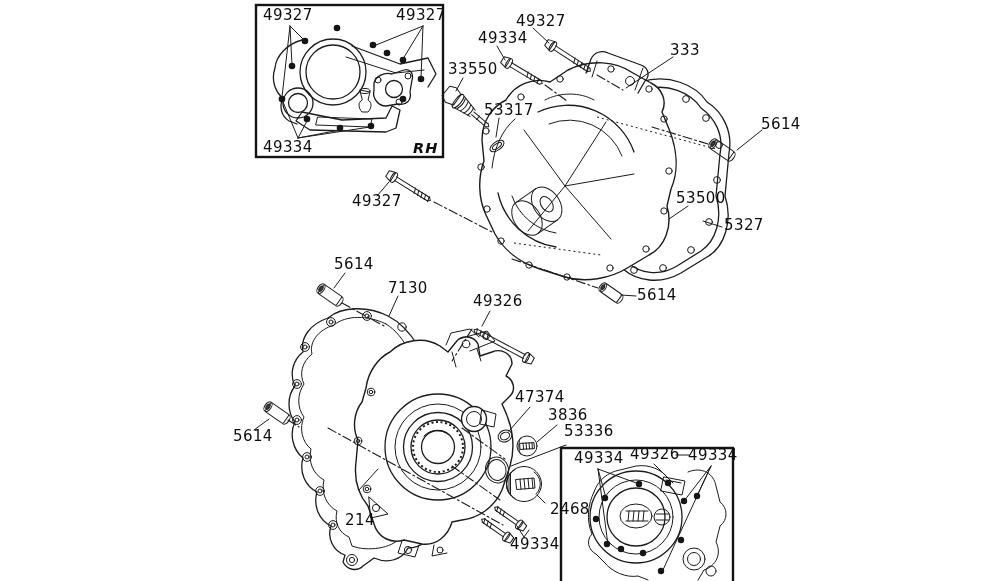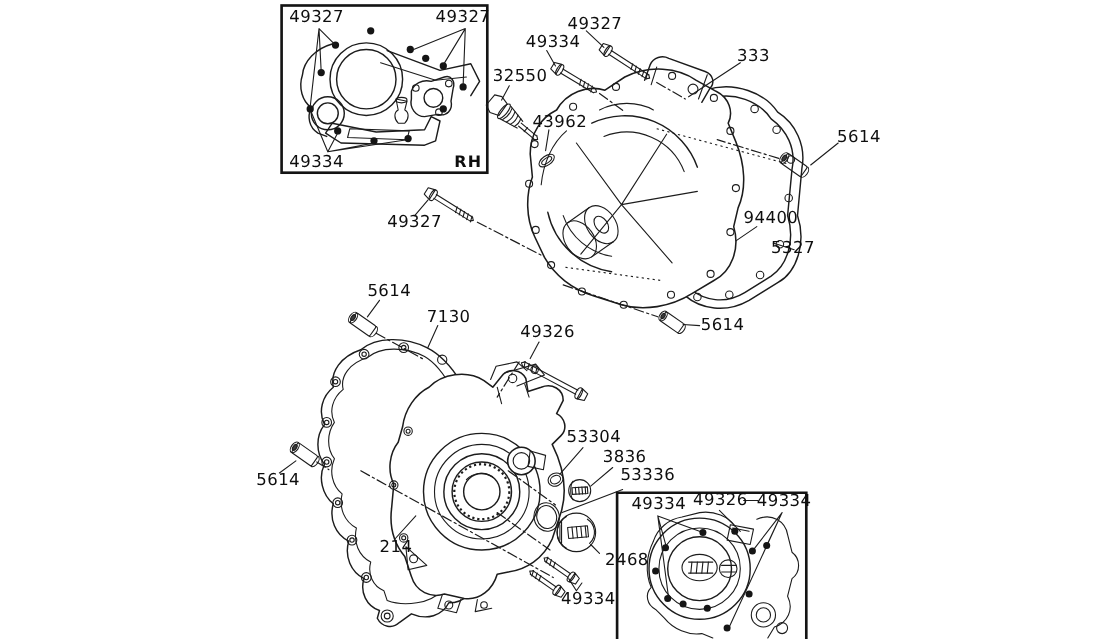--- a/index.html
+++ b/index.html
@@ -1,20 +1,20 @@
 <!DOCTYPE html>
 <html><head>
 <meta charset="utf-8">
 <style>
   html,body{margin:0;padding:0;background:#fff;}
   .stage{position:relative;width:1000px;height:581px;background:#ffffff;overflow:hidden;
          font-family:"DejaVu Sans","Liberation Sans",sans-serif;}
   .stage svg{position:absolute;left:0;top:0;}
   .lbl{position:absolute;font-size:15px;color:#0e0e0e;white-space:nowrap;letter-spacing:.4px;line-height:1.1;}
-  .lbl.bold{font-weight:bold;font-size:14.5px;letter-spacing:1px;}
+  .lbl.bold{font-weight:bold;font-size:14.5px;letter-spacing:1px;font-style:italic;}
   
   .s {stroke:#1c1c1c;fill:none;stroke-width:1.3;stroke-linecap:round;stroke-linejoin:round;}
   .s1{stroke:#1c1c1c;fill:none;stroke-width:1;stroke-linecap:round;stroke-linejoin:round;}
   .s2{stroke:#141414;fill:none;stroke-width:2.4;stroke-linejoin:miter;}
   .dd{stroke:#1c1c1c;fill:none;stroke-width:1.1;stroke-dasharray:9 3 2 3;stroke-linecap:round;}
   .dt{stroke:#1c1c1c;fill:none;stroke-width:1;stroke-dasharray:2 3;}
   .th{stroke:#1c1c1c;fill:none;stroke-width:2;stroke-dasharray:2 2.6;}
   .dot{fill:#151515;stroke:none;}
   .wf{fill:#ffffff;stroke:#1c1c1c;stroke-width:1.4;stroke-linejoin:round;}
   .df{fill:#3a3a3a;stroke:#1c1c1c;stroke-width:1;}
@@ -390,36 +390,36 @@
   </g>
 </svg>
 
   <div class="lbl" style="left:263px;top:7px">49327</div>
   <div class="lbl" style="left:396px;top:7px">49327</div>
   <div class="lbl" style="left:263px;top:139px">49334</div>
   <div class="lbl bold" style="left:413px;top:141px">RH</div>
 
   <div class="lbl" style="left:516px;top:13px">49327</div>
   <div class="lbl" style="left:478px;top:30px">49334</div>
-  <div class="lbl" style="left:448px;top:61px">32550</div>
-  <div class="lbl" style="left:484px;top:102px">43962</div>
+  <div class="lbl" style="left:448px;top:61px">33550</div>
+  <div class="lbl" style="left:484px;top:102px">53317</div>
   <div class="lbl" style="left:670px;top:42px">333</div>
   <div class="lbl" style="left:761px;top:116px">5614</div>
-  <div class="lbl" style="left:676px;top:190px">94400</div>
-  <div class="lbl" style="left:701px;top:217px">5327</div>
+  <div class="lbl" style="left:676px;top:190px">53500</div>
+  <div class="lbl" style="left:724px;top:217px">5327</div>
   <div class="lbl" style="left:352px;top:193px">49327</div>
   <div class="lbl" style="left:334px;top:256px">5614</div>
   <div class="lbl" style="left:388px;top:280px">7130</div>
   <div class="lbl" style="left:473px;top:293px">49326</div>
   <div class="lbl" style="left:637px;top:287px">5614</div>
   <div class="lbl" style="left:233px;top:428px">5614</div>
-  <div class="lbl" style="left:515px;top:389px">53304</div>
+  <div class="lbl" style="left:515px;top:389px">47374</div>
   <div class="lbl" style="left:548px;top:407px">3836</div>
   <div class="lbl" style="left:564px;top:423px">53336</div>
-  <div class="lbl" style="left:345px;top:489px">214</div>
+  <div class="lbl" style="left:345px;top:512px">214</div>
   <div class="lbl" style="left:550px;top:501px">2468</div>
   <div class="lbl" style="left:510px;top:536px">49334</div>
 
   <div class="lbl" style="left:574px;top:450px">49334</div>
   <div class="lbl" style="left:630px;top:446px">49326</div>
   <div class="lbl" style="left:688px;top:447px">49334</div>
 
 </div>
 
 </body></html>

